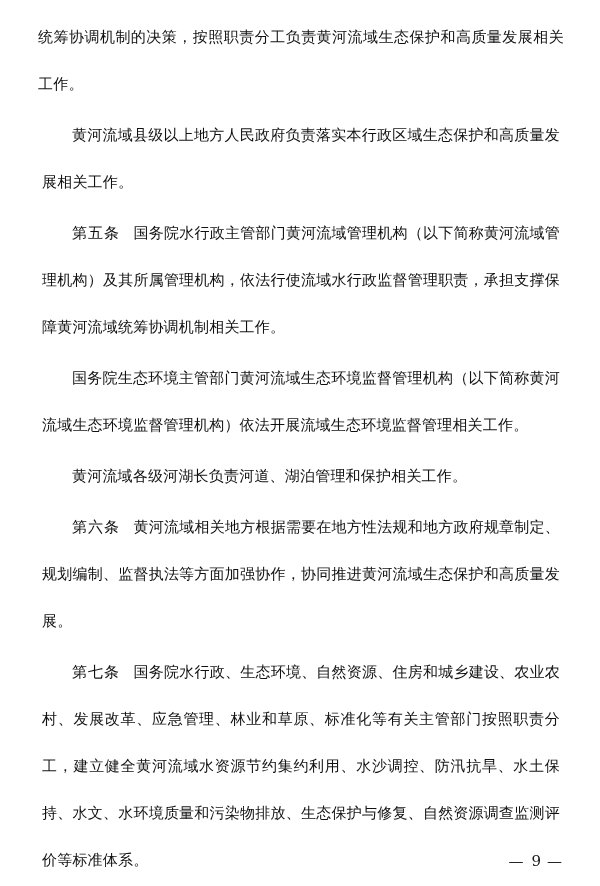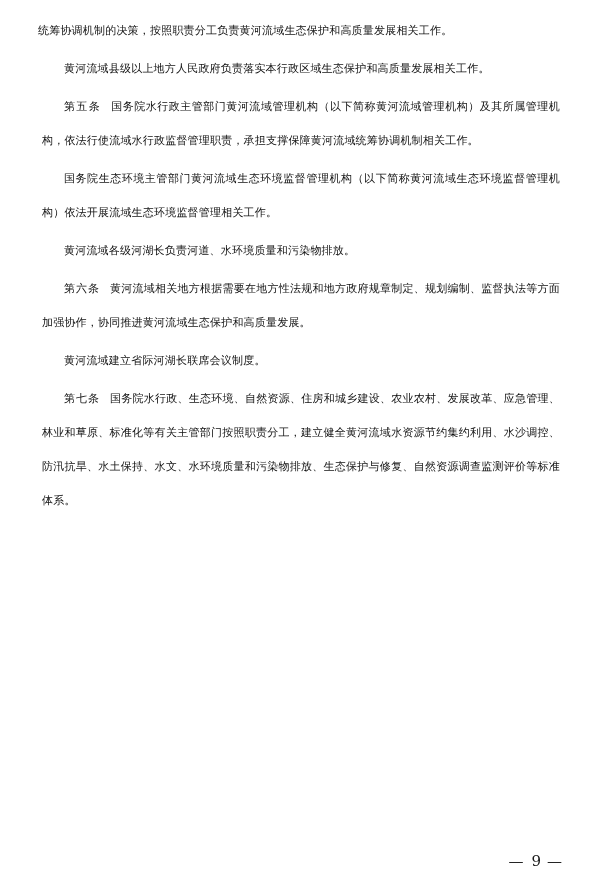--- a/index.html
+++ b/index.html
@@ -16,22 +16,22 @@
     overflow: hidden;
   }
   .page {
     width: 600px;
     height: 886px;
     box-sizing: border-box;
     padding: 14px 36px 0 38px;
     position: relative;
   }
   .body-text {
-    font-size: 11px;
-    line-height: 34px;
+    font-size: 15px;
+    line-height: 47px;
     text-align: justify;
     text-justify: inter-ideograph;
     letter-spacing: 0.2px;
   }
   p.para {
     margin: 4px;
     text-indent: 2em;
   }
   p.cont {
     margin: 0;
@@ -70,25 +70,24 @@
   <div class="body-text">
 
     <p class="cont">统筹协调机制的决策，按照职责分工负责黄河流域生态保护和高质量发展相关工作。</p>
 
     <p class="para">黄河流域县级以上地方人民政府负责落实本行政区域生态保护和高质量发展相关工作。</p>
 
     <p class="para"><span class="art-label">第五条</span><span class="art-gap"></span><span>国务院水行政主管部门黄河流域管理机构（以下简称黄河流域管理机构）及其所属管理机构，依法行使流域水行政监督管理职责，承担支撑保障黄河流域统筹协调机制相关工作。</span></p>
 
     <p class="para">国务院生态环境主管部门黄河流域生态环境监督管理机构（以下简称黄河流域生态环境监督管理机构）依法开展流域生态环境监督管理相关工作。</p>
 
-    <p class="para">黄河流域各级河湖长负责河道、水环境质量和污染物排放。</p>
+    <p class="para">黄河流域各级河湖长负责河道、湖泊管理和保护相关工作。</p>
 
     <p class="para"><span class="art-label">第六条</span><span class="art-gap"></span><span>黄河流域相关地方根据需要在地方性法规和地方政府规章制定、规划编制、监督执法等方面加强协作，协同推进黄河流域生态保护和高质量发展。</span></p>
 
-    <p class="para">黄河流域建立省际河湖长联席会议制度。</p>
 
     <p class="para"><span class="art-label">第七条</span><span class="art-gap"></span><span>国务院水行政、生态环境、自然资源、住房和城乡建设、农业农村、发展改革、应急管理、林业和草原、标准化等有关主管部门按照职责分工，建立健全黄河流域水资源节约集约利用、水沙调控、防汛抗旱、水土保持、水文、水环境质量和污染物排放、生态保护与修复、自然资源调查监测评价等标准体系。</span></p>
 
 
   </div>
 
   <div class="footer">
     <span class="dash">—</span><span class="pageno">9</span><span class="dash">—</span>
   </div>
 

